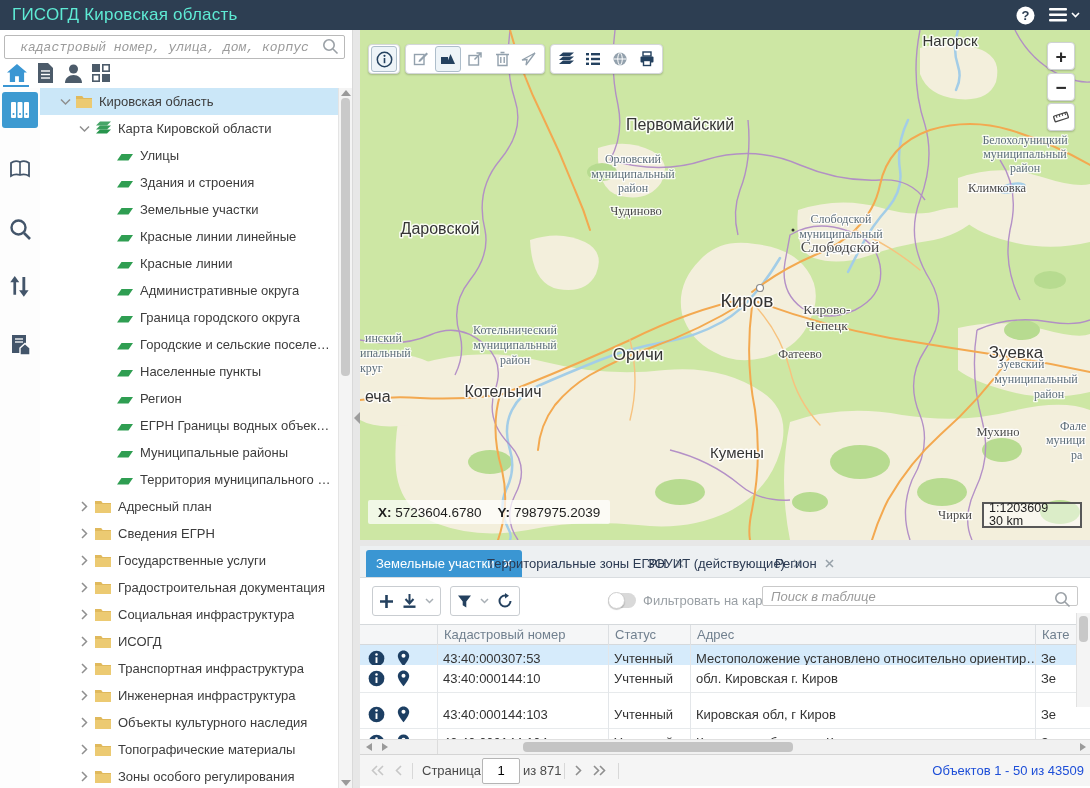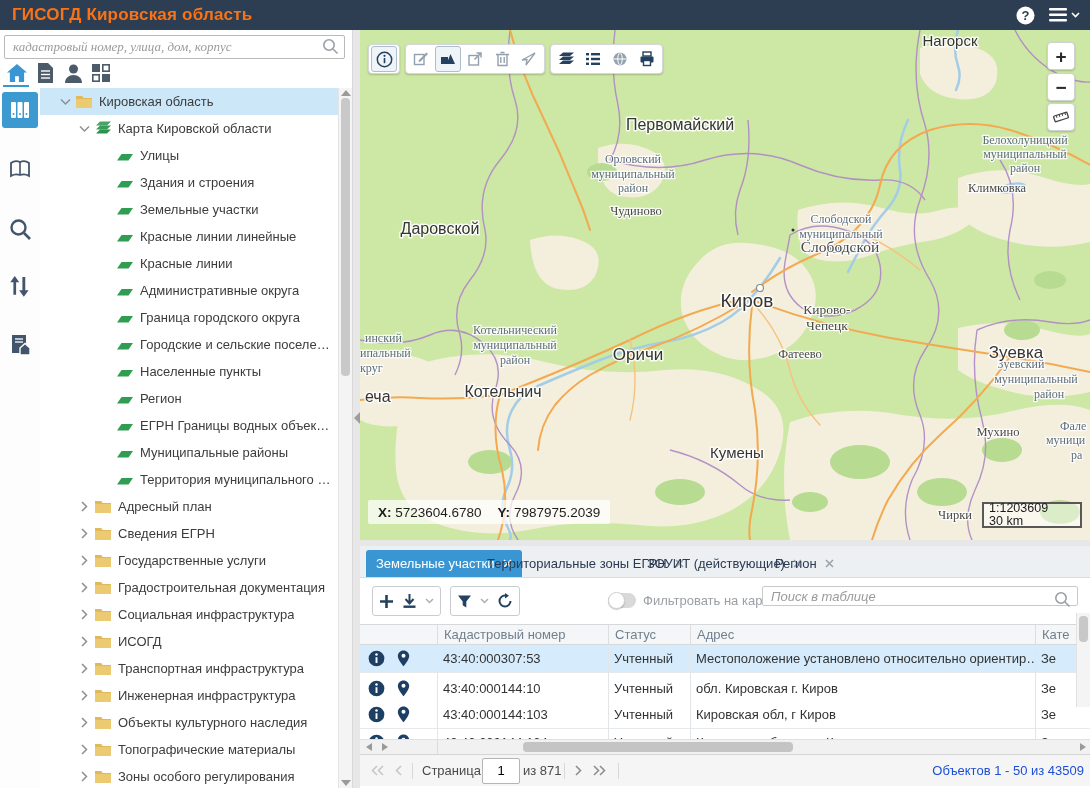--- a/index.html
+++ b/index.html
@@ -2,27 +2,27 @@
 <html><head>
 <meta charset="utf-8">
 <style>
   html,body{margin:0;padding:0;}
   body{width:1090px;height:788px;position:relative;overflow:hidden;
        font-family:"Liberation Sans",sans-serif;background:#fff;color:#333;font-size:13px;}
   svg{display:block;}
 
   
   .hdr{position:absolute;left:0;top:0;width:1090px;height:30px;background:#2d3e52;display:flex;align-items:center;}
-  .hdr-title{color:#f97316;font-size:17px;font-weight:bold;margin-left:12px;letter-spacing:.2px;}
+  .hdr-title{color:#5eead4;font-size:17px;font-weight:normal;margin-left:12px;letter-spacing:.2px;}
   .hdr-right{position:absolute;right:10px;top:0;height:30px;display:flex;align-items:center;gap:14px;}
 
   
   .lsearch{position:absolute;left:4px;top:35px;width:341px;height:24px;}
   .lsearch input{width:100%;height:100%;box-sizing:border-box;border:1px solid #b9b9b9;border-radius:2px;
-                 padding:0 28px 0 8px;font-size:13px;font-family:Liberation Serif, serif;color:#333;}
+                 padding:0 28px 0 8px;font-size:13px;font-family:Liberation Mono, monospace;color:#333;text-align:center;}
   .lsearch input::placeholder{color:#9b9b9b;font-style:italic;}
   .lsearch .mag{position:absolute;right:6px;top:3px;}
   .qicons{position:absolute;left:5px;top:61px;display:flex;gap:4px;align-items:center;}
   .qicon{width:24px;height:24px;display:flex;align-items:center;justify-content:center;}
   .qactive-line{position:absolute;left:3px;top:85px;width:26px;height:2px;background:#3a96d3;}
 
   .strip{position:absolute;left:0;top:88px;width:40px;height:700px;background:#fdfdfd;}
   .strip-btn{width:36px;height:36px;margin:4px 0 0 2px;border-radius:3px;display:flex;align-items:center;justify-content:center;}
   .strip-btn.active{background:#3d9ad1;}
   .strip-ic{width:40px;height:46px;display:flex;align-items:center;justify-content:center;color:#43556a;}
@@ -886,21 +886,21 @@
               <path d="M6.5,0.5 C3.2,0.5 0.8,3 0.8,6 C0.8,9.8 6.5,16.2 6.5,16.2 S12.2,9.8 12.2,6 C12.2,3 9.8,0.5 6.5,0.5 Z" fill="#1d3f63"></path>
               <circle cx="6.5" cy="5.8" r="2" fill="#fff"></circle>
             </svg>
           </span>
       </div>
       <div class="tcell" style="left:77px;width:171px;">43:40:000307:53</div>
       <div class="tcell" style="left:248px;width:82px;">Учтенный</div>
       <div class="tcell" style="left:330px;width:345px;">Местоположение установлено относительно ориентир…</div>
       <div class="tcell" style="left:675px;width:40px;">Зе</div>
     </div>
-    <div class="trowd" style="top:20px;margin-top:10px;">
+    <div class="trowd" style="top:20px;">
       <div class="rowicons">
         <span>
             <svg width="17" height="17" viewBox="0 0 16 16">
               <circle cx="8" cy="8" r="7.4" fill="#1d3f63"></circle>
               <rect x="7.1" y="6.8" width="1.8" height="5.4" fill="#fff"></rect>
               <circle cx="8" cy="4.3" r="1.2" fill="#fff"></circle>
             </svg>
           </span>
         <span>
             <svg width="13" height="17" viewBox="0 0 13 17">

